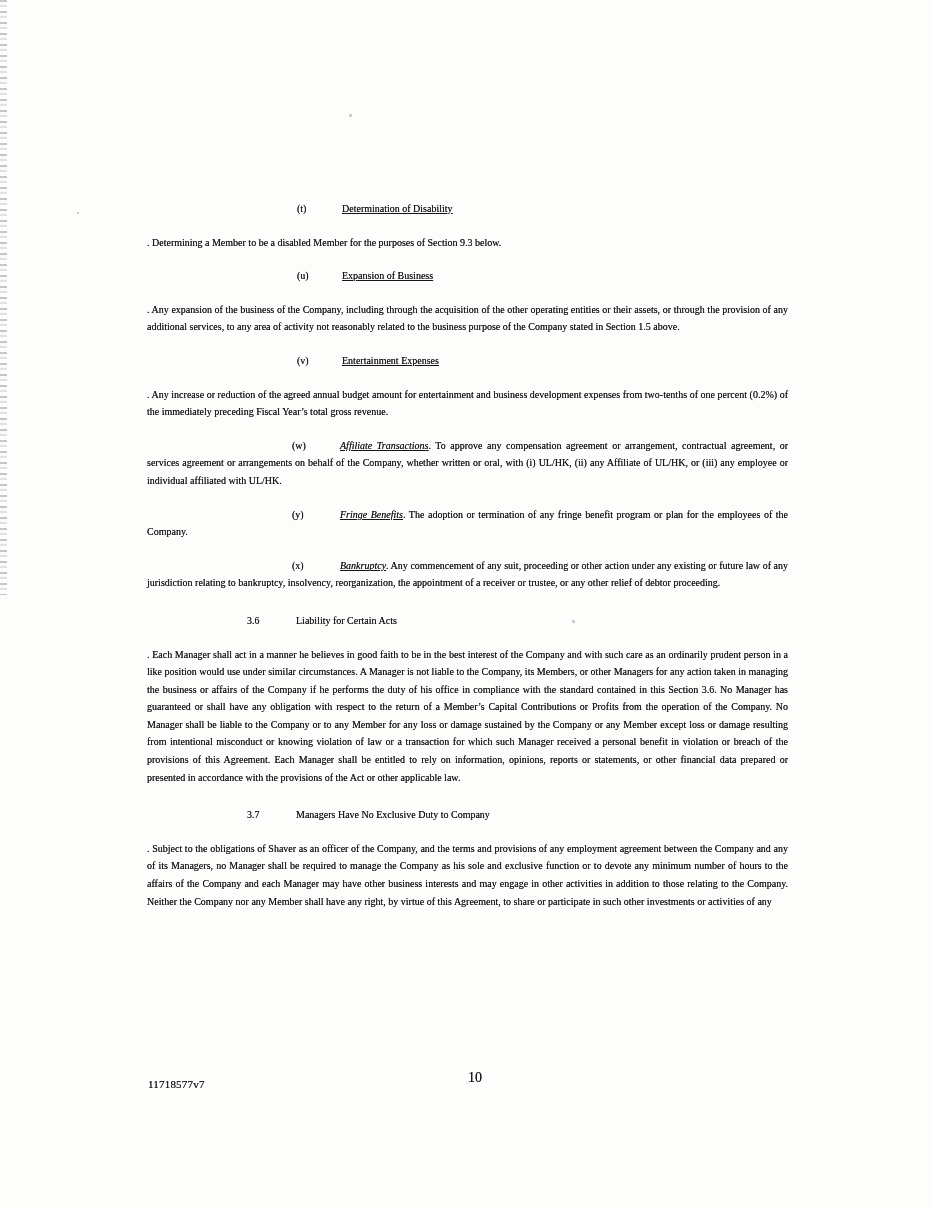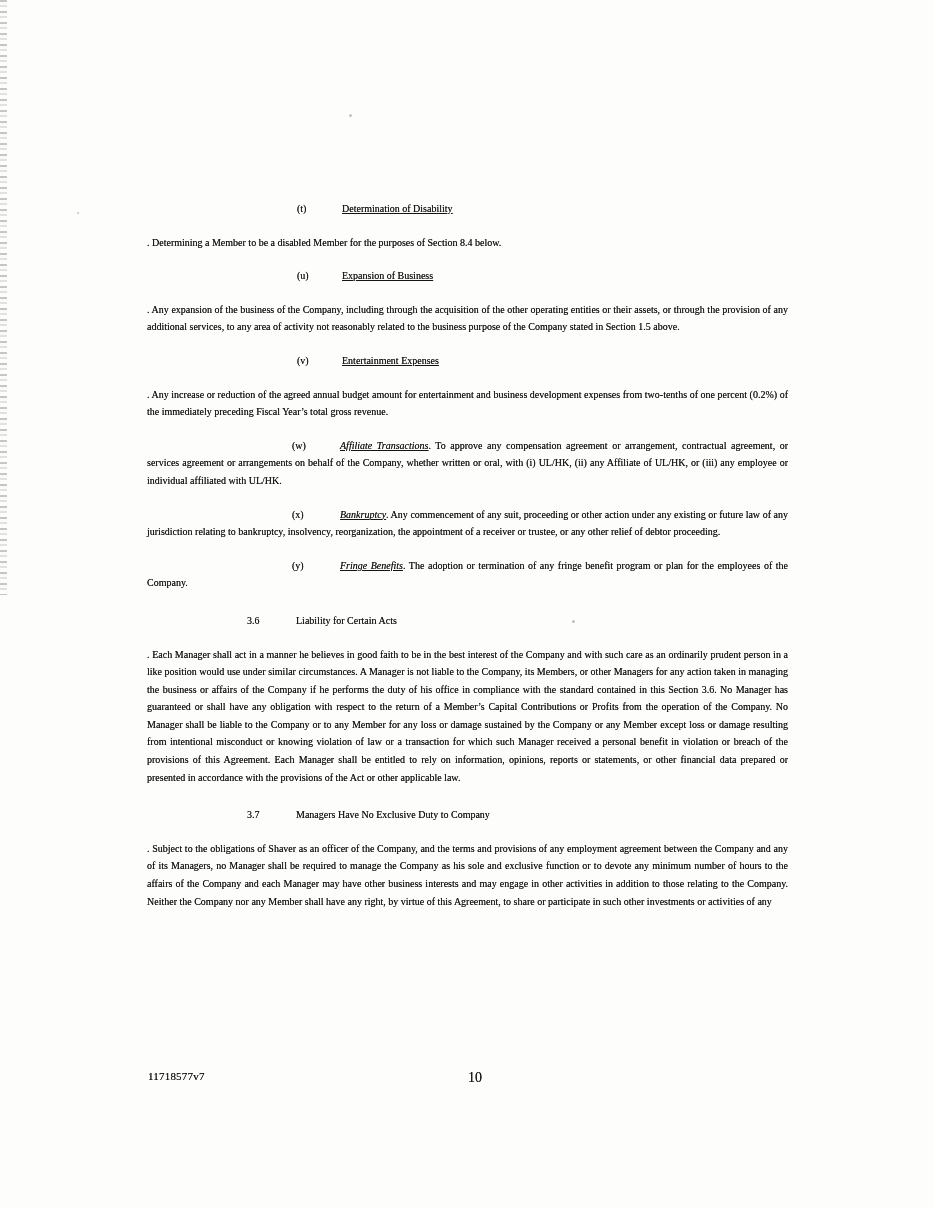--- a/index.html
+++ b/index.html
@@ -96,21 +96,21 @@
 
   .footer {
     position: absolute;
     left: 0; top: 1070px;
     width: 933px;
     height: 20px;
   }
   .footer .doc-id {
     position: absolute;
     left: 148px;
-    top: 0;
+    top: 8px;
     font-size: 11px;
     letter-spacing: 0.2px;
   }
   .footer .page-number {
     position: absolute;
     left: 468px;
     top: 0;
     font-size: 14px;
   }
 </style>
@@ -118,28 +118,28 @@
 <body>
 
 <div class="page">
   <div class="scan-noise"></div>
   <div class="speck speck-1"></div>
   <div class="speck speck-2"></div>
   <div class="speck speck-3"></div>
 
   <div class="content">
       <div class="sub-heading"><span class="letter">(t)</span><span class="title">Determination of Disability</span></div>
-      <p class="body-para">. Determining a Member to be a disabled Member for the purposes of Section 8.4 below.</p>
+      <p class="body-para">. Determining a Member to be a disabled Member for the purposes of Section 9.3 below.</p>
       <div class="sub-heading"><span class="letter">(u)</span><span class="title">Expansion of Business</span></div>
       <p class="body-para">. Any expansion of the business of the Company, including through the acquisition of the other operating entities or their assets, or through the provision of any additional services, to any area of activity not reasonably related to the business purpose of the Company stated in Section 1.5 above.</p>
       <div class="sub-heading"><span class="letter">(v)</span><span class="title">Entertainment Expenses</span></div>
       <p class="body-para">. Any increase or reduction of the agreed annual budget amount for entertainment and business development expenses from two-tenths of one percent (0.2%) of the immediately preceding Fiscal Year’s total gross revenue.</p>
       <p class="runin-para"><span class="letter">(w)</span><span class="title">Affiliate Transactions</span><span class="rest">.  To approve any compensation agreement or arrangement, contractual agreement, or services agreement or arrangements on behalf of the Company, whether written or oral, with (i) UL/HK, (ii) any Affiliate of UL/HK, or (iii) any employee or individual affiliated with UL/HK.</span></p>
+      <p class="runin-para"><span class="letter">(y)</span><span class="title">Fringe Benefits</span><span class="rest">.  The adoption or termination of any fringe benefit program or plan for the employees of the Company.</span></p>
       <p class="runin-para"><span class="letter">(x)</span><span class="title">Bankruptcy</span><span class="rest">.  Any commencement of any suit, proceeding or other action under any existing or future law of any jurisdiction relating to bankruptcy, insolvency, reorganization, the appointment of a receiver or trustee, or any other relief of debtor proceeding.</span></p>
-      <p class="runin-para"><span class="letter">(y)</span><span class="title">Fringe Benefits</span><span class="rest">.  The adoption or termination of any fringe benefit program or plan for the employees of the Company.</span></p>
       <div class="num-heading"><span class="number">3.6</span><span class="title">Liability for Certain Acts</span></div>
       <p class="body-para">. Each Manager shall act in a manner he believes in good faith to be in the best interest of the Company and with such care as an ordinarily prudent person in a like position would use under similar circumstances. A Manager is not liable to the Company, its Members, or other Managers for any action taken in managing the business or affairs of the Company if he performs the duty of his office in compliance with the standard contained in this Section 3.6. No Manager has guaranteed or shall have any obligation with respect to the return of a Member’s Capital Contributions or Profits from the operation of the Company. No Manager shall be liable to the Company or to any Member for any loss or damage sustained by the Company or any Member except loss or damage resulting from intentional misconduct or knowing violation of law or a transaction for which such Manager received a personal benefit in violation or breach of the provisions of this Agreement. Each Manager shall be entitled to rely on information, opinions, reports or statements, or other financial data prepared or presented in accordance with the provisions of the Act or other applicable law.</p>
       <div class="num-heading"><span class="number">3.7</span><span class="title">Managers Have No Exclusive Duty to Company</span></div>
       <p class="body-para">. Subject to the obligations of Shaver as an officer of the Company, and the terms and provisions of any employment agreement between the Company and any of its Managers, no Manager shall be required to manage the Company as his sole and exclusive function or to devote any minimum number of hours to the affairs of the Company and each Manager may have other business interests and may engage in other activities in addition to those relating to the Company. Neither the Company nor any Member shall have any right, by virtue of this Agreement, to share or participate in such other investments or activities of any</p>
     </div>
 
   <div class="footer">
     <span class="doc-id">11718577v7</span>
     <span class="page-number">10</span>
   </div>

